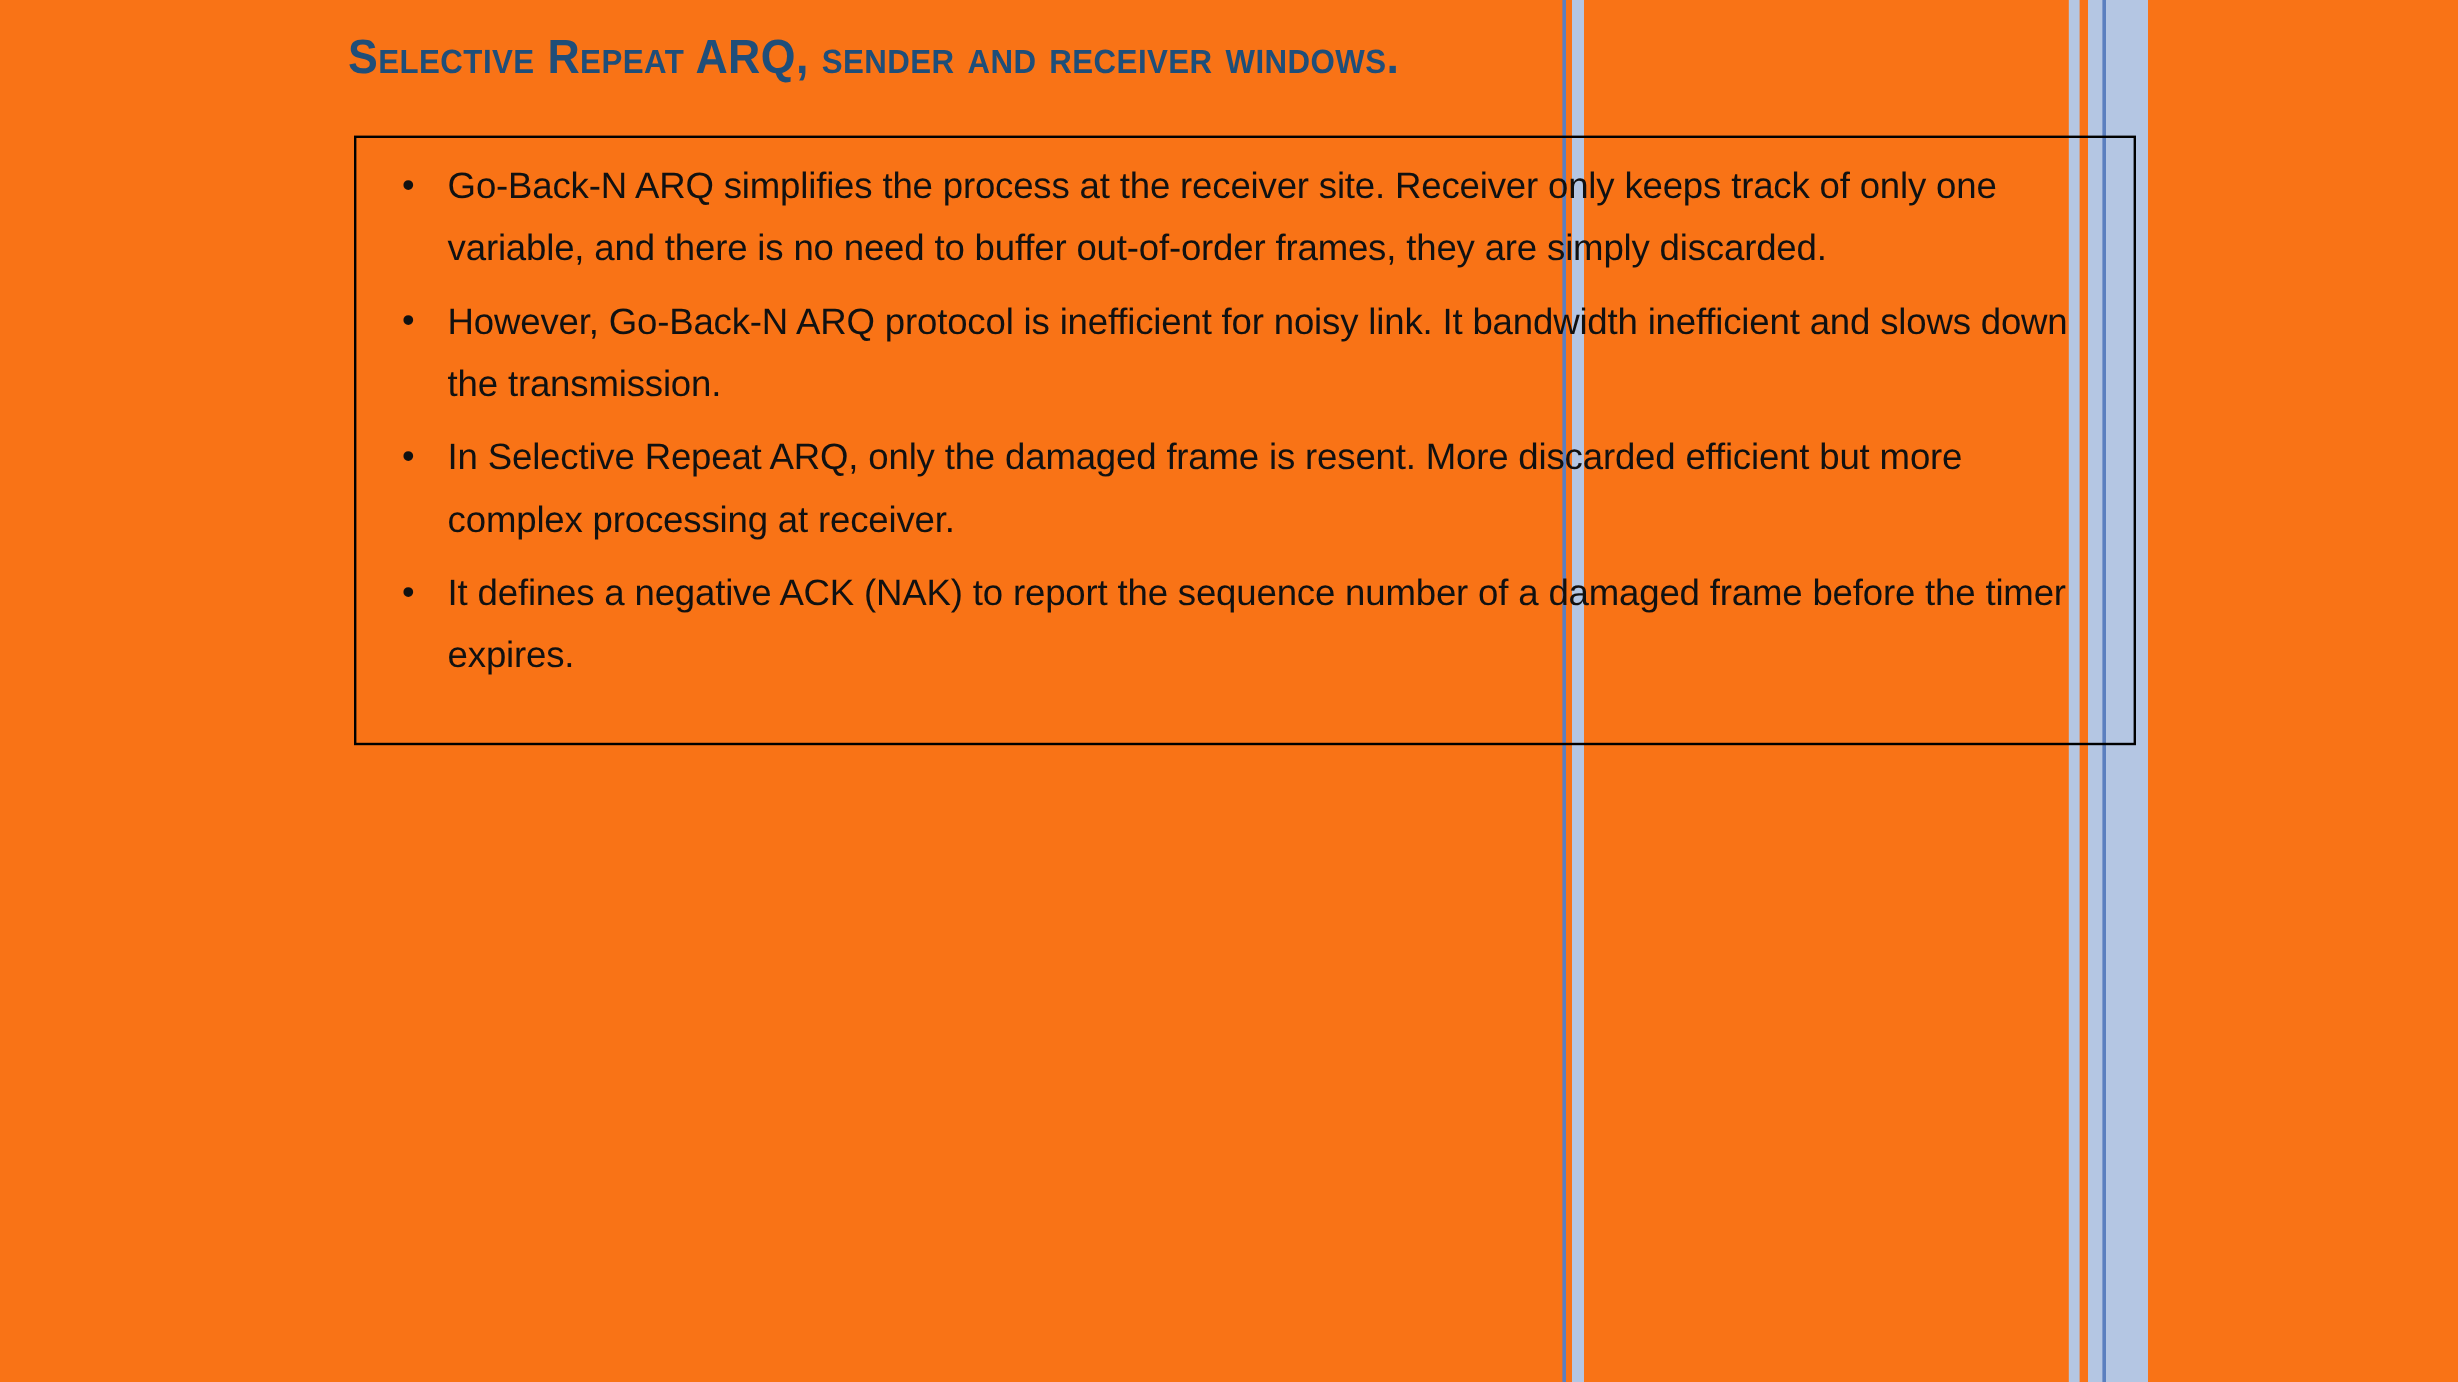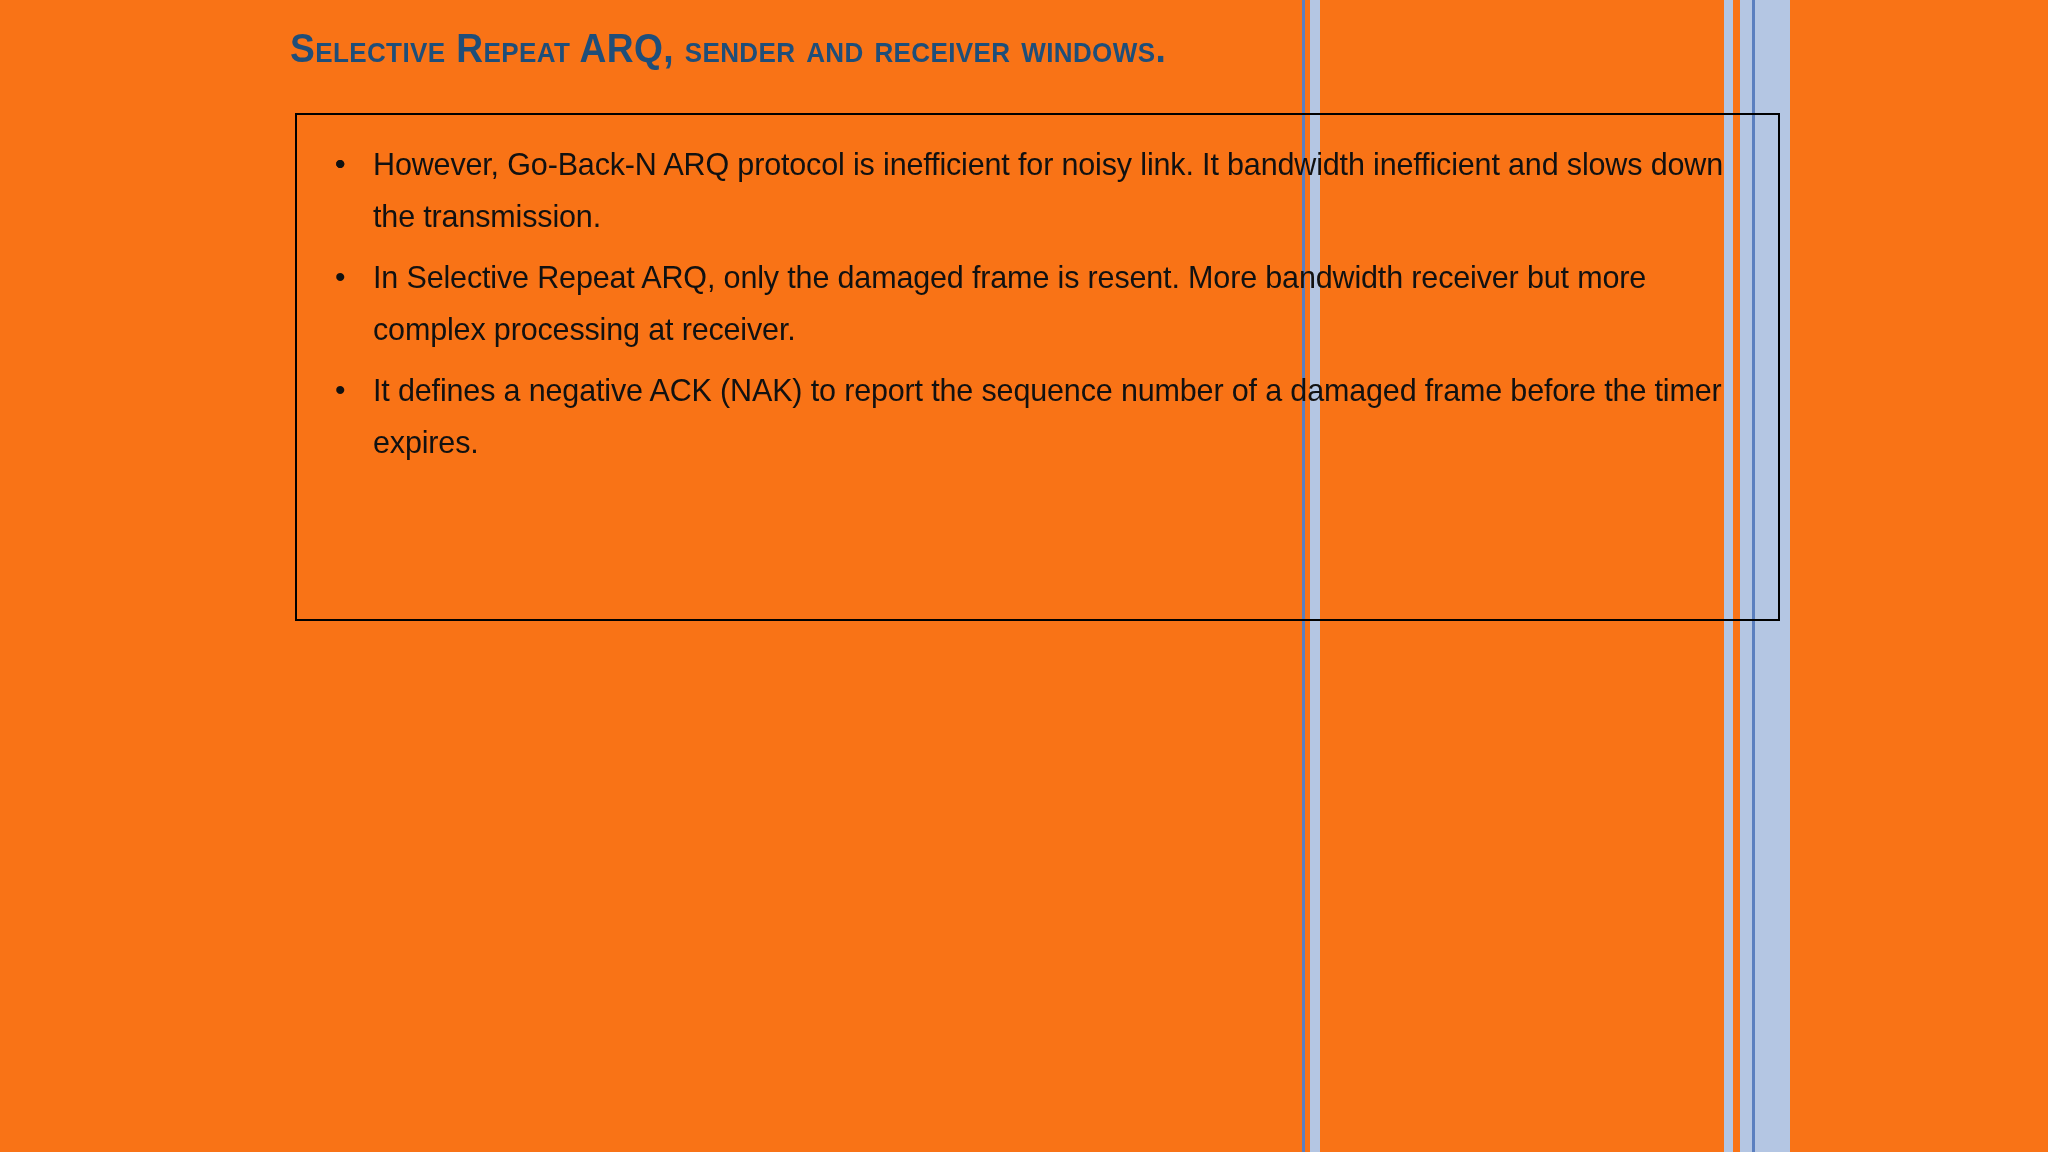--- a/index.html
+++ b/index.html
@@ -74,28 +74,29 @@
   <div class="vband" style="left:1724px;width:9px;background:#b4c6e3;"></div>
   <div class="vband" style="left:1740px;width:50px;background:#b4c6e3;"></div>
   <div class="vband" style="left:1752px;width:3px;background:#5b7fbf;"></div>
 
   <div id="title">Selective Repeat ARQ, sender and receiver windows.</div>
 
   <div id="bulletbox">
     <ul class="bullets">
       <li>
         <span class="dot">•</span>
+        <span>Go-Back-N ARQ simplifies the process at the receiver site. Receiver only keeps track of only one variable, and there is no need to buffer out-of-order frames, they are simply discarded.</span>
       </li>
       <li>
         <span class="dot">•</span>
         <span>However, Go-Back-N ARQ protocol is inefficient for noisy link. It bandwidth inefficient and slows down the transmission.</span>
       </li>
       <li>
         <span class="dot">•</span>
-        <span>In Selective Repeat ARQ, only the damaged frame is resent. More bandwidth  receiver but more complex processing at receiver.</span>
+        <span>In Selective Repeat ARQ, only the damaged frame is resent. More discarded  efficient but more complex processing at receiver.</span>
       </li>
       <li>
         <span class="dot">•</span>
         <span>It defines a negative ACK (NAK) to report the sequence number of a damaged  frame before the timer expires.</span>
       </li>
     </ul>
   </div>
 
   <div id="figure">
 

